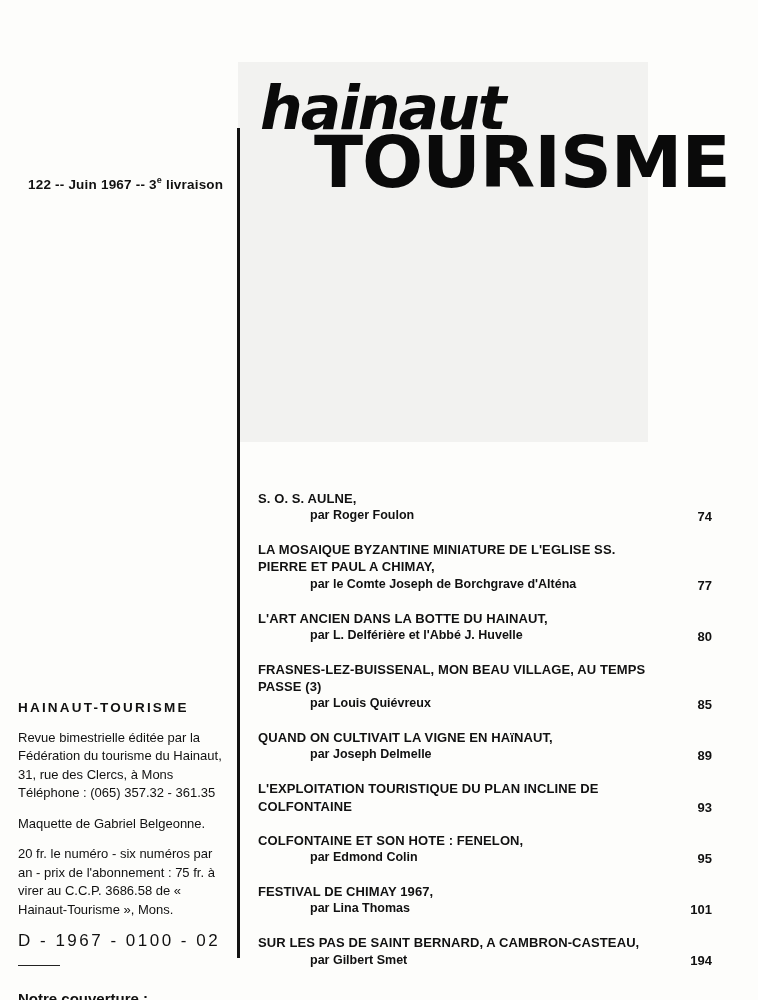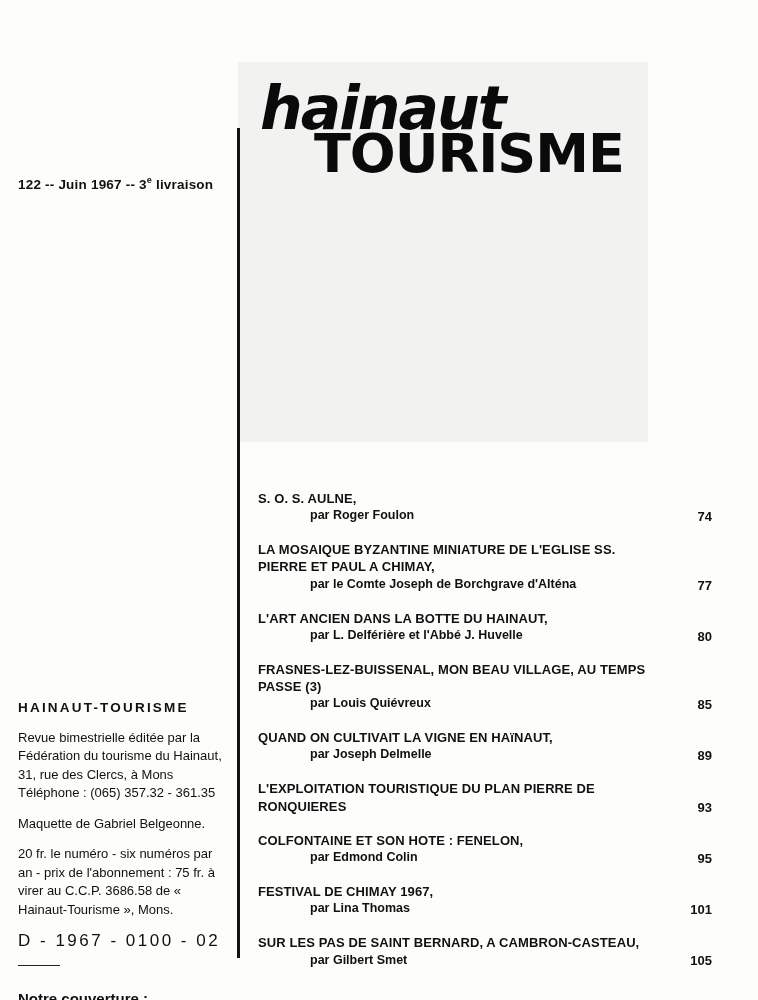--- a/index.html
+++ b/index.html
@@ -27,21 +27,21 @@
     position: absolute;
     left: 238px;
     top: 62px;
     width: 410px;
     height: 380px;
     background: #f2f2f0;
   }
 
   .issue-line {
     position: absolute;
-    left: 18px;
+    left: 28px;
     top: 175px;
     font-size: 13.5px;
     font-weight: bold;
     letter-spacing: 0.2px;
     color: #111;
     white-space: nowrap;
   }
   .issue-line sup {
     font-size: 9px;
     vertical-align: super;
@@ -60,21 +60,21 @@
     font-style: italic;
     font-size: 60px;
     letter-spacing: -2px;
     line-height: 0.95;
     color: #0a0a0a;
     margin-left: 8px;
   }
   .masthead .line2 {
     font-family: "DejaVu Sans", sans-serif;
     font-weight: bold;
-    font-size: 54px;
+    font-size: 72px;
     letter-spacing: -1px;
     line-height: 0.92;
     color: #0a0a0a;
     margin-top: -8px;
     margin-left: 62px;
   }
 
   
   .vrule {
     position: absolute;
@@ -215,36 +215,36 @@
       <div class="toc-page">85</div>
     </div>
 
     <div class="toc-entry">
       <div class="toc-title">QUAND ON CULTIVAIT LA VIGNE EN HAïNAUT,</div>
       <div class="toc-author">par Joseph Delmelle</div>
       <div class="toc-page">89</div>
     </div>
 
     <div class="toc-entry">
-      <div class="toc-title">L'EXPLOITATION TOURISTIQUE DU PLAN PIERRE DE RONQUIERES</div>
+      <div class="toc-title">L'EXPLOITATION TOURISTIQUE DU PLAN INCLINE DE COLFONTAINE</div>
       <div class="toc-page">93</div>
     </div>
 
     <div class="toc-entry">
       <div class="toc-title">COLFONTAINE ET SON HOTE : FENELON,</div>
       <div class="toc-author">par Edmond Colin</div>
       <div class="toc-page">95</div>
     </div>
 
     <div class="toc-entry">
       <div class="toc-title">FESTIVAL DE CHIMAY 1967,</div>
       <div class="toc-author">par Lina Thomas</div>
       <div class="toc-page">101</div>
     </div>
 
     <div class="toc-entry">
       <div class="toc-title">SUR LES PAS DE SAINT BERNARD, A CAMBRON-CASTEAU,</div>
       <div class="toc-author">par Gilbert Smet</div>
-      <div class="toc-page">105</div>
+      <div class="toc-page">194</div>
     </div>
 
   </div>
 </div>
 
 </body></html>

